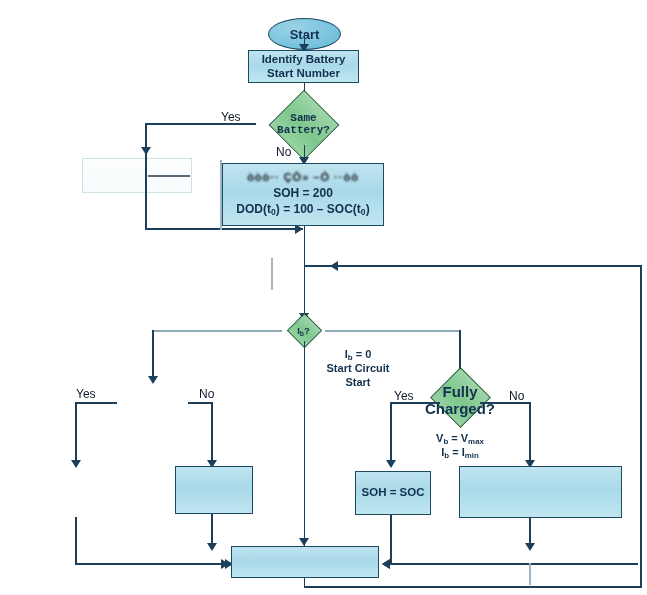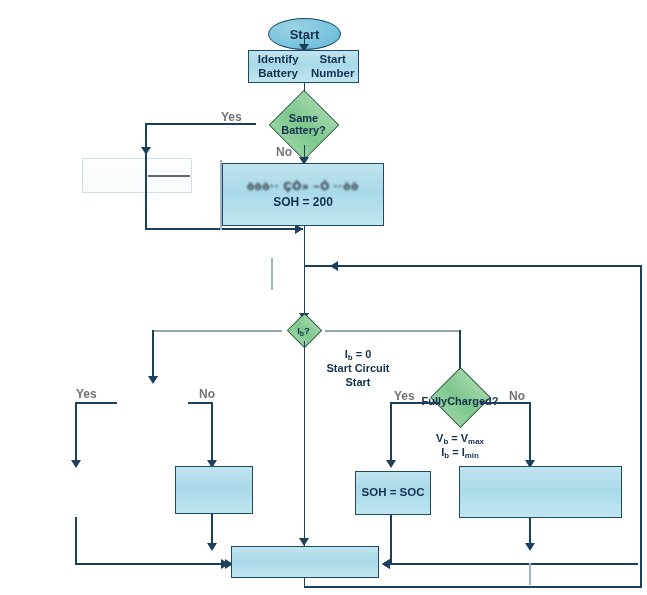--- a/index.html
+++ b/index.html
@@ -55,21 +55,21 @@
   .lnh{height:1.6px;}
   .lnv{width:1.6px;}
   .ln.faint{background:#9fb6c2;}
   .arrow{position:absolute;width:0;height:0;}
   .arrow.down{border-left:5px solid transparent;border-right:5px solid transparent;border-top:8px solid #1c3f5c;}
   .arrow.left{border-top:5px solid transparent;border-bottom:5px solid transparent;border-right:8px solid #1c3f5c;}
   .arrow.right{border-top:5px solid transparent;border-bottom:5px solid transparent;border-left:8px solid #1c3f5c;}
 
   
   .lbl{
-    position:absolute;color:#737373;font-weight:bold;white-space:nowrap;
+    position:absolute;color:#0f172a;font-weight:normal;white-space:nowrap;
   }
   .note{
     position:absolute;color:#13304f;font-weight:bold;text-align:center;
     line-height:1.2;
   }
   .smudge{
     position:absolute;
     color:#11121a;
     font-weight:bold;
     filter:blur(1.15px);
@@ -82,30 +82,30 @@
 <body>
 
 <div id="canvas">
 
   <div class="oval shape" style="left:268px;top:18px;width:73px;height:32px;font-size:13px;">
     <span>Start</span>
   </div>
   <div class="ln lnv" style="left:303.5px;top:34px;height:13px;"></div>
   <div class="arrow down" style="left:299px;top:44px;"></div>
 
-  <div class="box shape" style="left:248px;top:50px;width:111px;height:33px;font-size:11.5px;">
+  <div class="box shape" style="left:248px;top:50px;width:111px;height:33px;font-size:11.5px;flex-direction:column;">
     <span>Identify Battery</span>
     <span>Start Number</span>
   </div>
   <div class="ln lnv" style="left:303.5px;top:83px;height:17px;"></div>
   <div class="arrow down" style="left:299px;top:96px;"></div>
 
   <div class="diamond-wrap" style="left:255px;top:103px;width:97px;height:42px;">
     <div class="diamond" style="position:absolute;left:24px;top:-3px;width:48px;height:48px;"></div>
-    <div class="diamond-label" style="font-size:11px;flex-direction:column;">
+    <div class="diamond-label" style="font-size:11px;flex-direction:column;font-family:Liberation Mono, monospace;">
       <span>Same</span>
       <span>Battery?</span>
     </div>
   </div>
 
   <div class="lbl" style="left:221px;top:110px;font-size:12px;">Yes</div>
   <div class="ln lnh" style="left:145px;top:123px;width:111px;"></div>
   <div class="ln lnv" style="left:145px;top:123px;height:28px;"></div>
   <div class="arrow down" style="left:141px;top:147px;"></div>
 
@@ -120,20 +120,21 @@
 
   <div class="ln lnv" style="left:145px;top:151px;height:78px;"></div>
   <div class="ln lnh" style="left:145px;top:228px;width:158px;"></div>
   <div class="arrow right" style="left:295px;top:224px;"></div>
 
   <div class="ln lnv faint" style="left:220px;top:160px;height:70px;"></div>
 
   <div class="box shape" style="left:222px;top:163px;width:162px;height:63px;font-size:12px;flex-direction:column;justify-content:center;gap:2px;">
     <span class="smudge" style="position:static;font-size:11px;">òòò··  ÇÒ» –Ò ··òò</span>
     <span>SOH = 200</span>
+    <span>DOD(t<sub>0</sub>) = 100 – SOC(t<sub>0</sub>)</span>
   </div>
 
   <div class="ln lnv" style="left:303.5px;top:226px;height:40px;"></div>
   <div class="ln lnv faint" style="left:271px;top:258px;height:32px;"></div>
   <div class="ln lnh" style="left:303.5px;top:265px;width:338px;"></div>
   <div class="arrow left" style="left:330px;top:261px;"></div>
   <div class="ln lnv" style="left:303.5px;top:265px;height:53px;"></div>
   <div class="arrow down" style="left:299px;top:313px;"></div>
 
   <div class="diamond-wrap" style="left:280px;top:318px;width:47px;height:30px;">
@@ -176,21 +177,21 @@
 
   <div class="ln lnv" style="left:75px;top:517px;height:48px;"></div>
   <div class="ln lnh" style="left:75px;top:563px;width:158px;"></div>
   <div class="arrow right" style="left:225px;top:559px;"></div>
 
   <div class="ln lnv" style="left:211px;top:514px;height:34px;"></div>
   <div class="arrow down" style="left:207px;top:543px;"></div>
 
   <div class="diamond-wrap" style="left:412px;top:380px;width:96px;height:50px;">
     <div class="diamond" style="position:absolute;left:27px;top:-4px;width:41px;height:41px;"></div>
-    <div class="diamond-label" style="font-size:11px;top:-8px;">
+    <div class="diamond-label" style="font-size:15px;top:-8px;flex-direction:column;">
       <span>Fully</span>
       <span>Charged?</span>
     </div>
   </div>
   <div class="lbl" style="left:394px;top:389px;font-size:12px;">Yes</div>
   <div class="lbl" style="left:509px;top:389px;font-size:12px;">No</div>
 
   <div class="note" style="left:412px;top:432px;width:96px;font-size:11px;">
     <div>V<sub>b</sub> = V<sub>max</sub></div>
     <div>I<sub>b</sub> = I<sub>min</sub></div>

